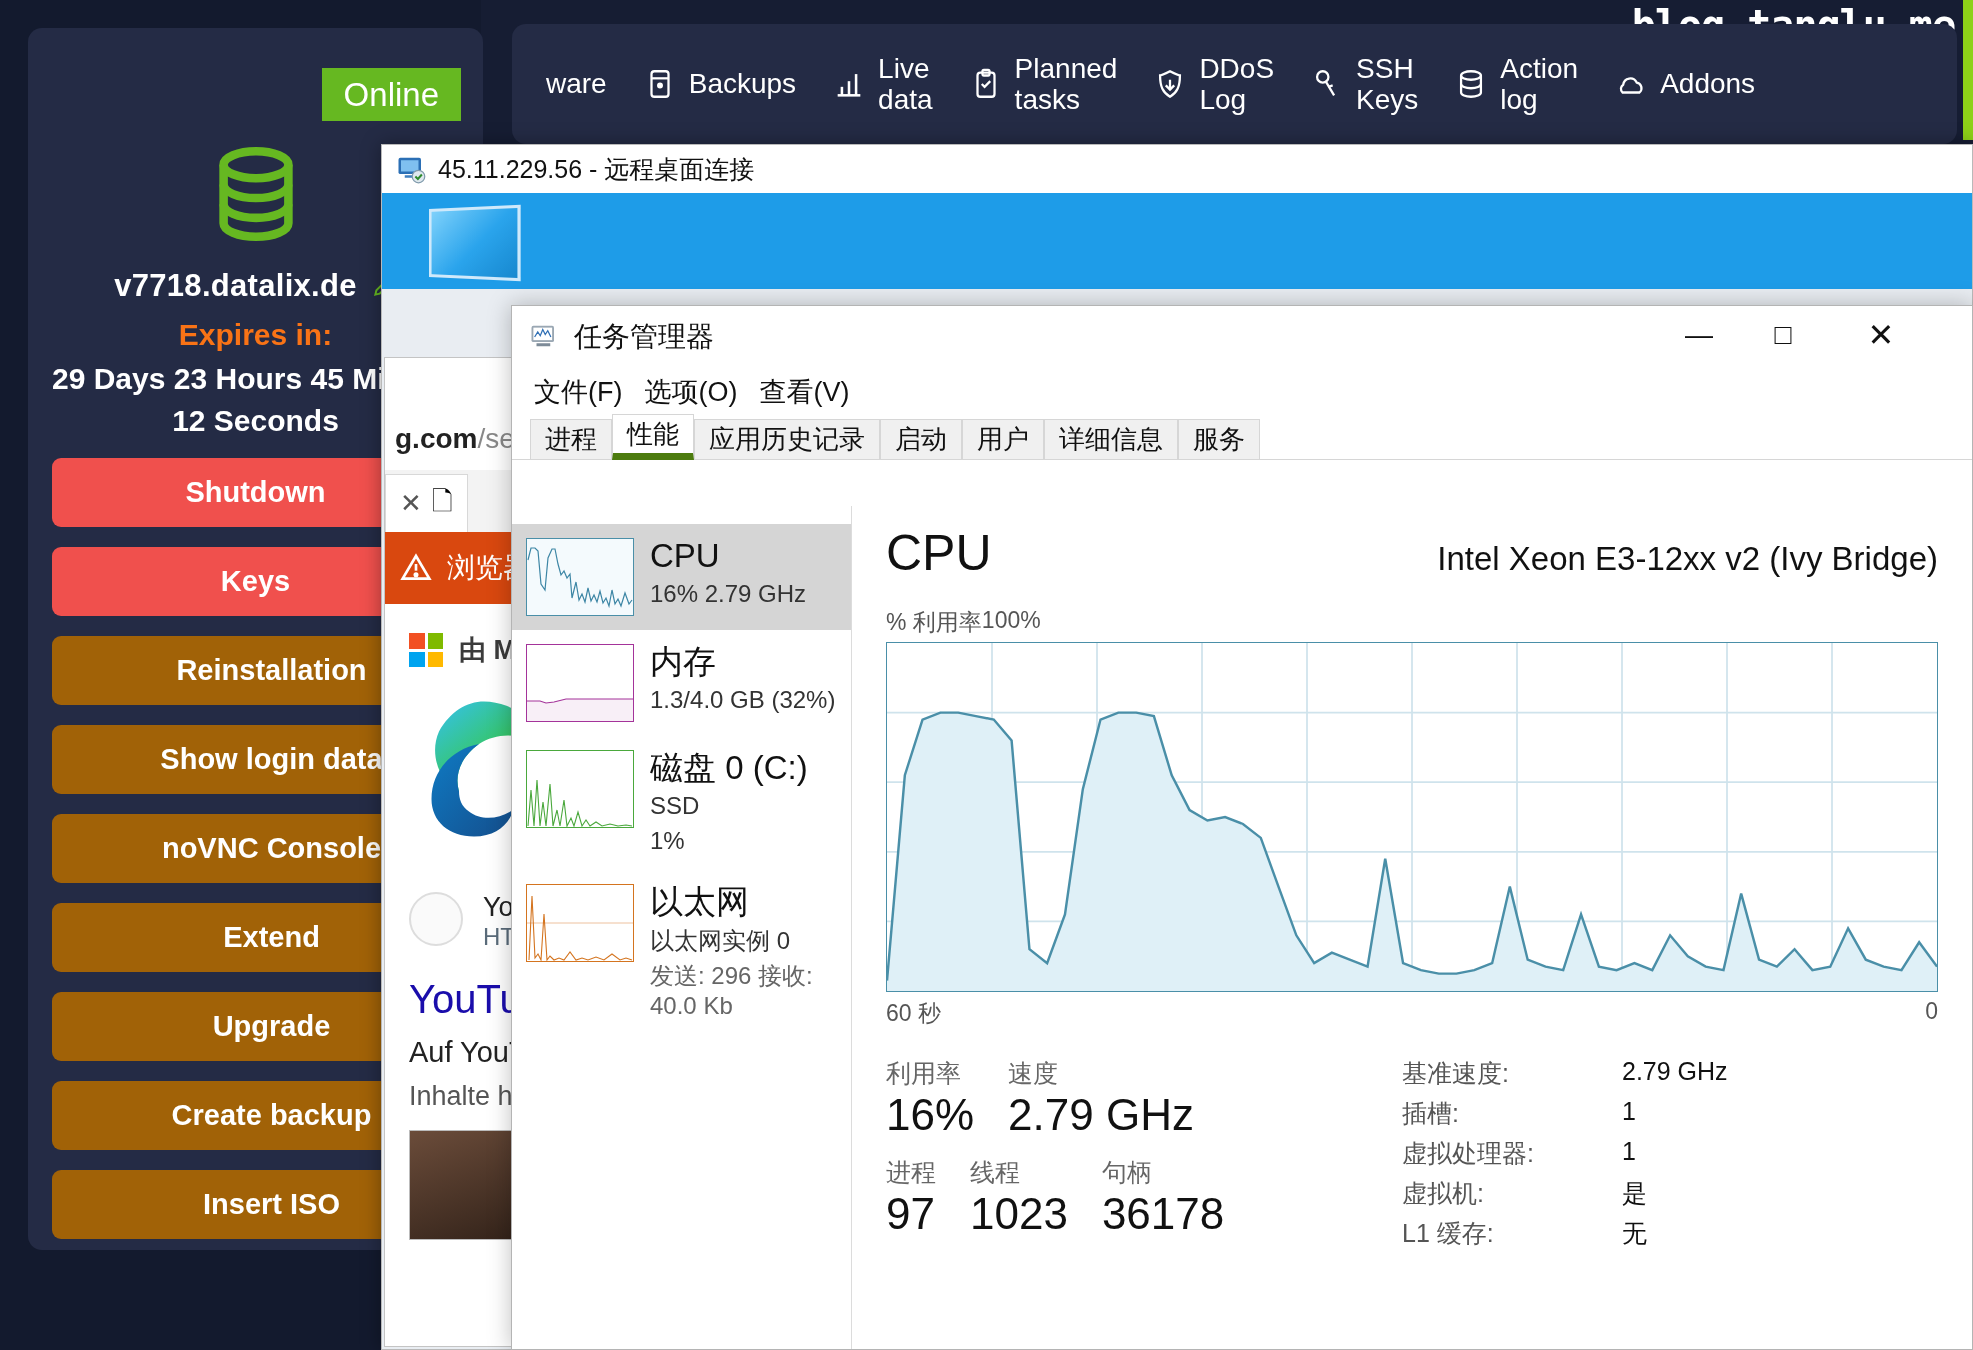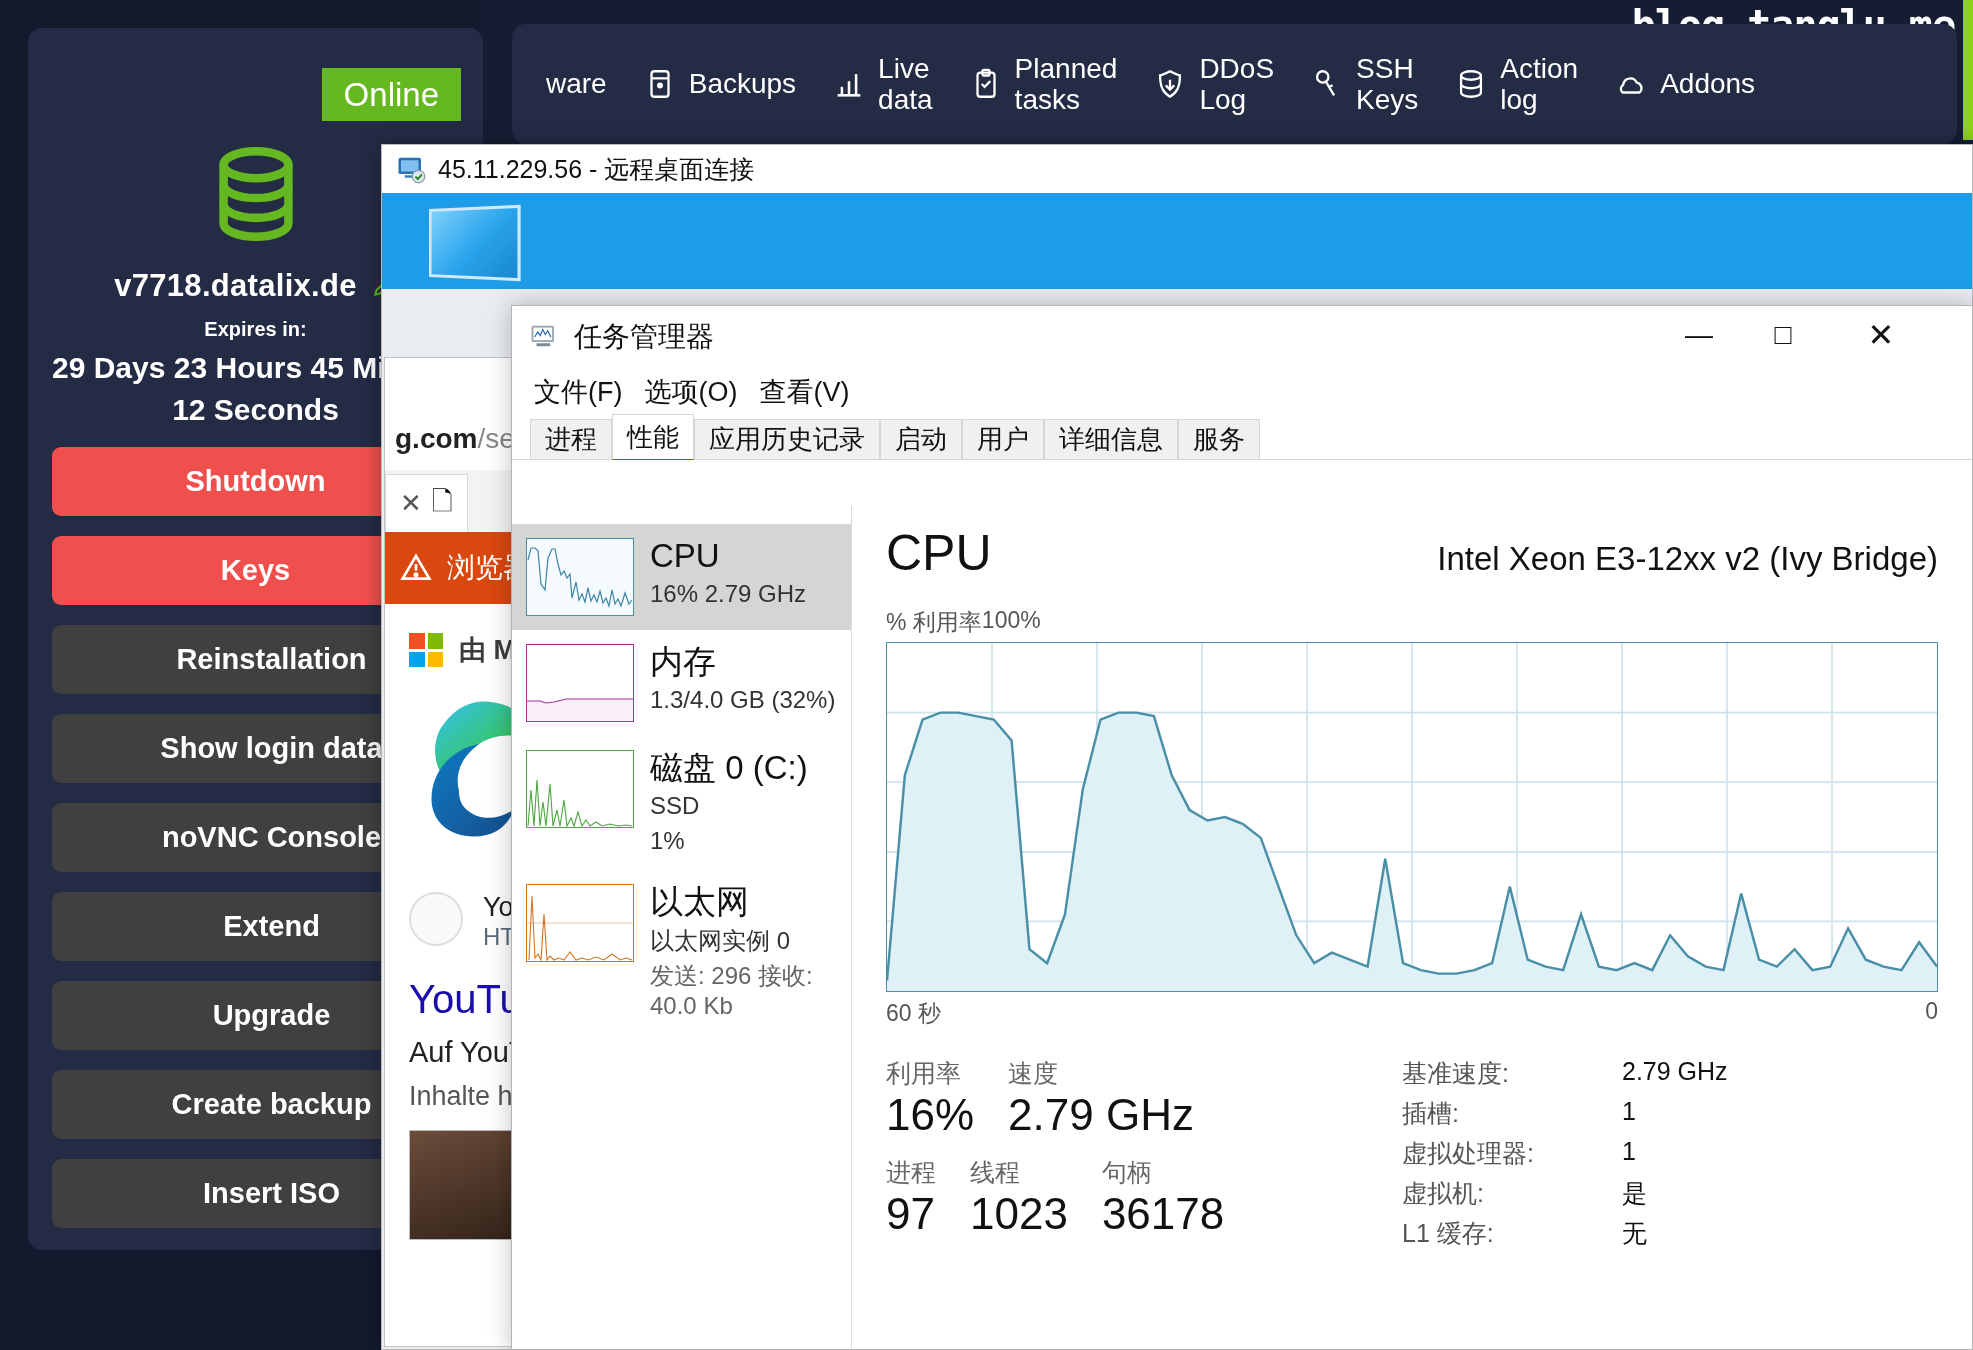--- a/index.html
+++ b/index.html
@@ -25,30 +25,30 @@
     position:absolute;right:22px;top:40px;
     background:#66b821;color:#fff;border-radius:0;
     font-size:33px;font-weight:400;padding:10px 22px;line-height:1;
   }
   #db-icon{margin:96px auto 0;display:block;}
   #server-name-row{
     margin-top:20px;text-align:center;color:#fff;
     font-size:31px;font-weight:bold;letter-spacing:.3px;
     display:flex;align-items:center;justify-content:center;gap:14px;
   }
-  #expires-label{margin-top:14px;text-align:center;color:#ffffff;font-size:20px;font-weight:bold;}
+  #expires-label{margin-top:14px;text-align:center;color:#f97316;font-size:30px;font-weight:bold;}
   #expires-line1{margin-top:10px;text-align:center;color:#fff;font-size:30px;font-weight:bold;white-space:nowrap;}
   #expires-line2{margin-top:8px;text-align:center;color:#fff;font-size:30px;font-weight:bold;}
   .vps-btn{
     display:block;width:100%;margin-top:20px;border-radius:9px;border:none;
     font-size:29px;font-weight:bold;color:#fff;padding:18px 0;text-align:center;
     font-family:inherit;cursor:pointer;
   }
   .vps-btn.red{background:#f0504d;}
-  .vps-btn.green{background:#404040;padding-left:32px;}
+  .vps-btn.green{background:#a16207;padding-left:32px;}
 
   
   #top-nav{
     position:absolute;left:512px;top:24px;right:16px;height:120px;
     background:#242b45;border-radius:14px;
     display:flex;align-items:center;gap:0;padding:0 16px;color:#fff;
   }
   .nav-item{display:flex;align-items:center;gap:12px;padding:0 18px;color:#fff;font-size:28px;cursor:pointer;white-space:nowrap;}
   .nav-item .lbl{line-height:1.12;}
   .nav-item .lbl .two{display:block;}
@@ -121,21 +121,21 @@
   #tm-caption{height:62px;display:flex;align-items:center;padding-left:16px;gap:14px;position:relative;background:#fff;}
   #tm-caption .title{font-size:28px;color:#111;}
   .tm-ctl{position:absolute;top:0;width:78px;height:58px;display:flex;align-items:center;justify-content:center;cursor:pointer;}
   #tm-menu{height:48px;display:flex;align-items:center;gap:22px;padding-left:22px;font-size:27px;color:#111;}
   #tm-menu span{cursor:pointer;}
   #tm-tabs{height:44px;display:flex;align-items:flex-end;padding-left:18px;border-bottom:1px solid #d6d6d6;background:#fff;}
   .tm-tab{
     height:40px;display:flex;align-items:center;padding:0 14px;font-size:26px;
     background:#f0f0f0;border:1px solid #d6d6d6;border-bottom:none;color:#111;cursor:pointer;
   }
-  .tm-tab.active{background:#fff;height:46px;border-bottom:1px solid #4d7c0f;position:relative;top:1px;}
+  .tm-tab.active{background:#fff;height:46px;border-bottom:7px solid #4d7c0f;position:relative;top:1px;}
   #tm-body{position:absolute;left:0;top:200px;right:0;bottom:0;display:flex;background:#fff;}
   #tm-side{width:340px;border-right:1px solid #dcdcdc;padding:18px 0 0 0;}
   .res-item{display:flex;gap:16px;align-items:flex-start;padding:14px 10px 14px 14px;cursor:pointer;}
   .res-item.active{background:#d5d5d5;}
   .res-thumb{width:108px;height:78px;flex:0 0 auto;background:#fff;}
   .res-txt .rt{font-size:33px;color:#111;line-height:1.1;}
   .res-txt .rs{font-size:24px;color:#333;margin-top:5px;line-height:1.25;}
   .res-txt .rs.gray{color:#666;}
   #tm-main{flex:1;padding:18px 34px 0 34px;position:relative;}
   #tm-main-head{display:flex;align-items:baseline;justify-content:space-between;}

